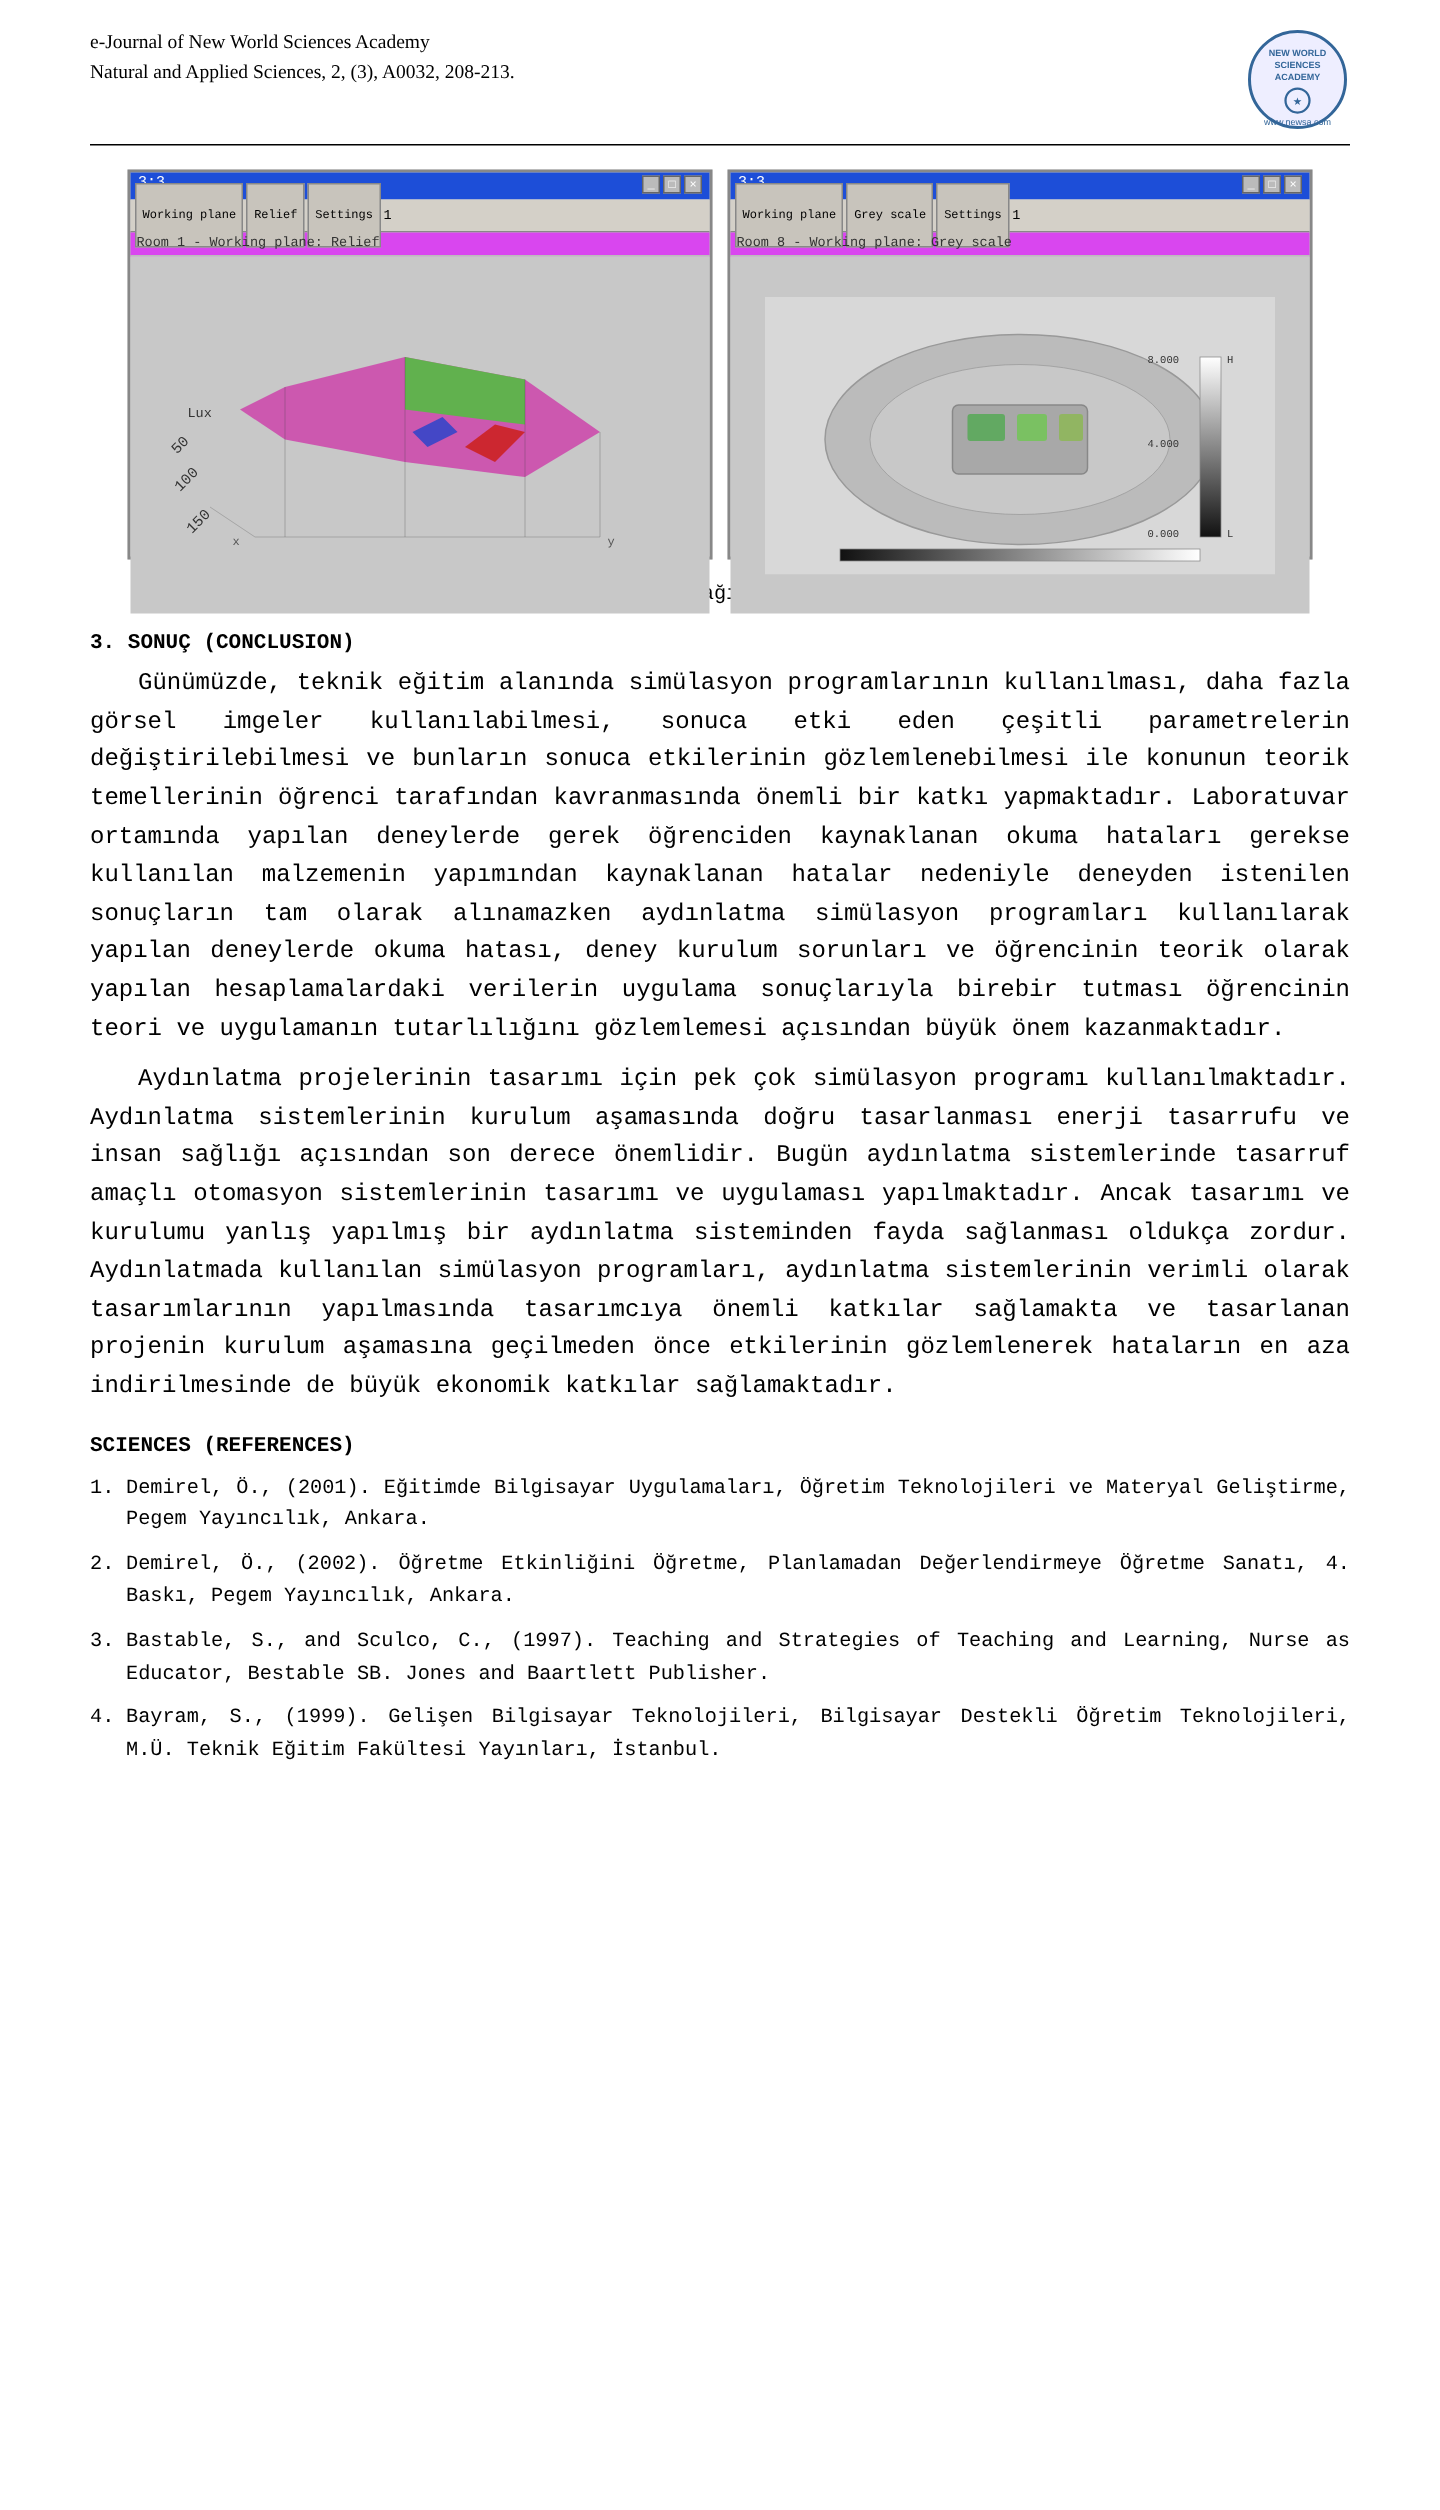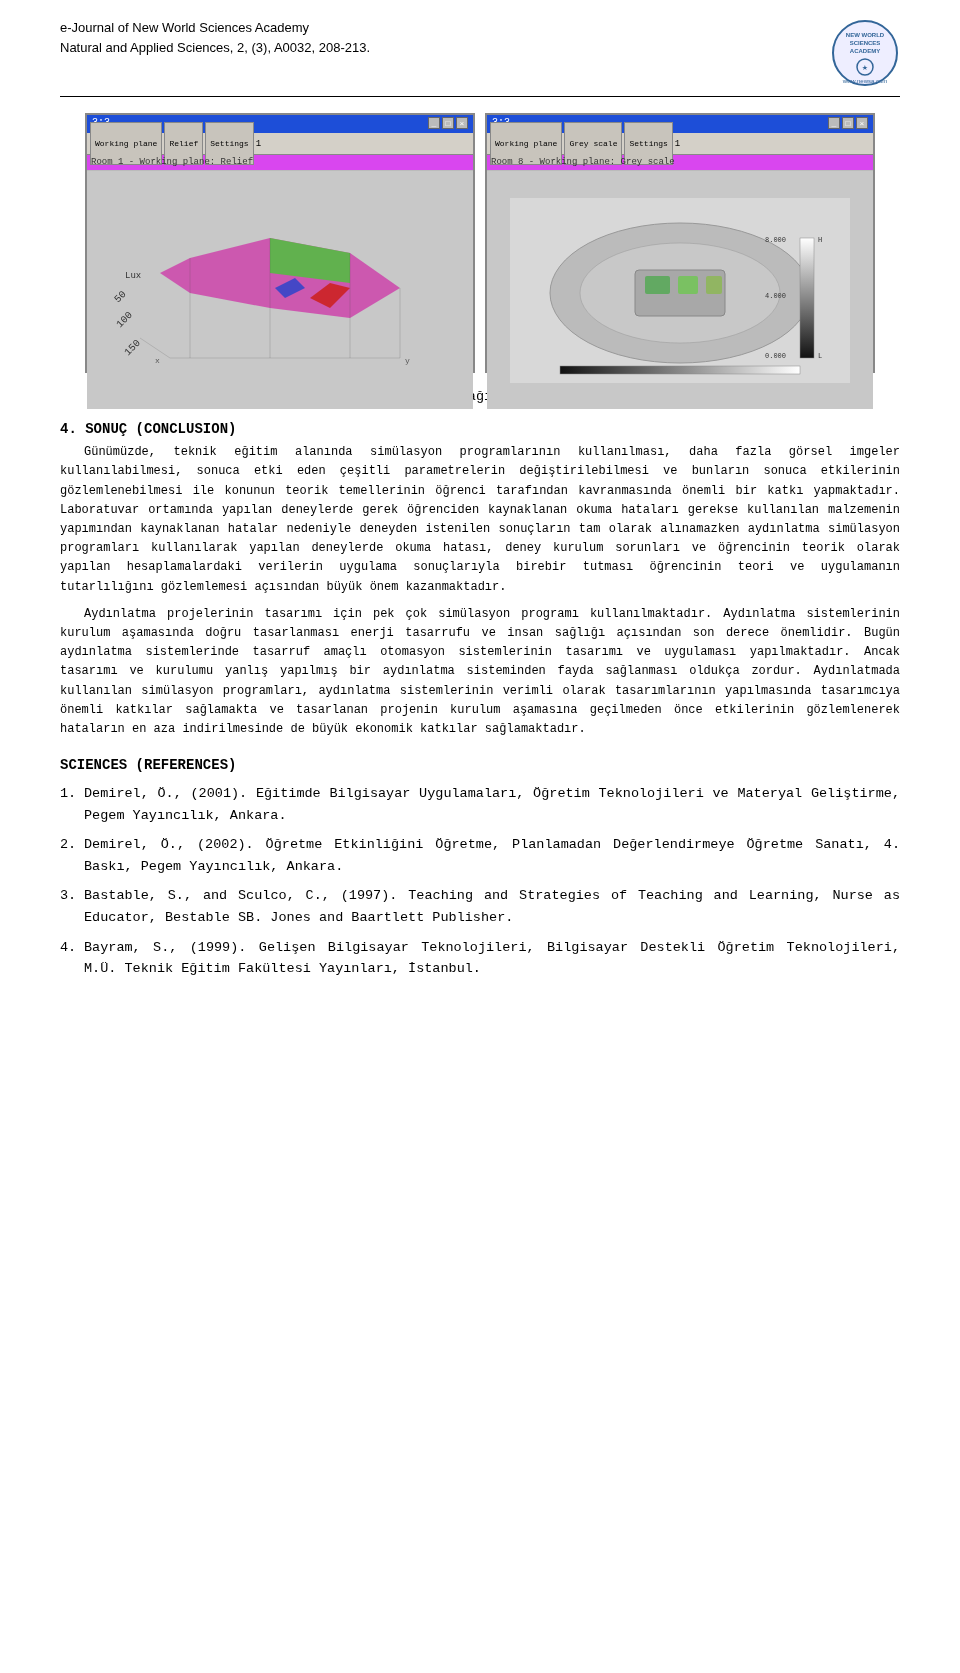--- a/index.html
+++ b/index.html
@@ -19,21 +19,21 @@
     .header {
       display: flex;
       justify-content: space-between;
       align-items: flex-start;
       padding: 18px 0 8px 0;
       border-bottom: 1px solid #000;
       margin-bottom: 10px;
     }
     .header-text {
       font-size: 13px;
-      font-family: Liberation Sans, sans-serif;
+      font-family: Liberation Serif, serif;
       line-height: 1.5;
     }
     .header-logo {
       width: 70px;
       height: 70px;
       display: flex;
       flex-direction: column;
       align-items: center;
       justify-content: center;
     }
@@ -101,21 +101,21 @@
       line-height: 1.5;
     }
     .section-title {
       font-family: 'Courier New', Courier, monospace;
       font-size: 14px;
       font-weight: bold;
       margin: 14px 0 6px 0;
     }
     .paragraph {
       font-family: 'Courier New', Courier, monospace;
-      font-size: 12px;
+      font-size: 16px;
       line-height: 1.6;
       text-align: justify;
       margin-bottom: 8px;
     }
     .indent {
       text-indent: 2em;
     }
     .references-section {
       margin-top: 18px;
     }
@@ -319,21 +319,21 @@
         </svg>
       </div>
     </div>
 
   </div>
 
   <div class="caption">
     <div>Şekil 4. Işık akısının dağılımı ve gri renk skalası</div>
   </div>
 
-  <div class="section-title">4. SONUÇ (CONCLUSION)</div>
+  <div class="section-title">3. SONUÇ (CONCLUSION)</div>
 
   <div class="paragraph indent">
     <span>Günümüzde, teknik eğitim alanında simülasyon programlarının kullanılması, daha fazla görsel imgeler kullanılabilmesi, sonuca etki eden çeşitli parametrelerin değiştirilebilmesi ve bunların sonuca etkilerinin gözlemlenebilmesi ile konunun teorik temellerinin öğrenci tarafından kavranmasında önemli bir katkı yapmaktadır. Laboratuvar ortamında yapılan deneylerde gerek öğrenciden kaynaklanan okuma hataları gerekse kullanılan malzemenin yapımından kaynaklanan hatalar nedeniyle deneyden istenilen sonuçların tam olarak alınamazken aydınlatma simülasyon programları kullanılarak yapılan deneylerde okuma hatası, deney kurulum sorunları ve öğrencinin teorik olarak yapılan hesaplamalardaki verilerin uygulama sonuçlarıyla birebir tutması öğrencinin teori ve uygulamanın tutarlılığını gözlemlemesi açısından büyük önem kazanmaktadır.</span>
   </div>
 
   <div class="paragraph indent">
     <span>Aydınlatma projelerinin tasarımı için pek çok simülasyon programı kullanılmaktadır. Aydınlatma sistemlerinin kurulum aşamasında doğru tasarlanması enerji tasarrufu ve insan sağlığı açısından son derece önemlidir. Bugün aydınlatma sistemlerinde tasarruf amaçlı otomasyon sistemlerinin tasarımı ve uygulaması yapılmaktadır. Ancak tasarımı ve kurulumu yanlış yapılmış bir aydınlatma sisteminden fayda sağlanması oldukça zordur. Aydınlatmada kullanılan simülasyon programları, aydınlatma sistemlerinin verimli olarak tasarımlarının yapılmasında tasarımcıya önemli katkılar sağlamakta ve tasarlanan projenin kurulum aşamasına geçilmeden önce etkilerinin gözlemlenerek hataların en aza indirilmesinde de büyük ekonomik katkılar sağlamaktadır.</span>
   </div>
 
   <div class="references-section">

